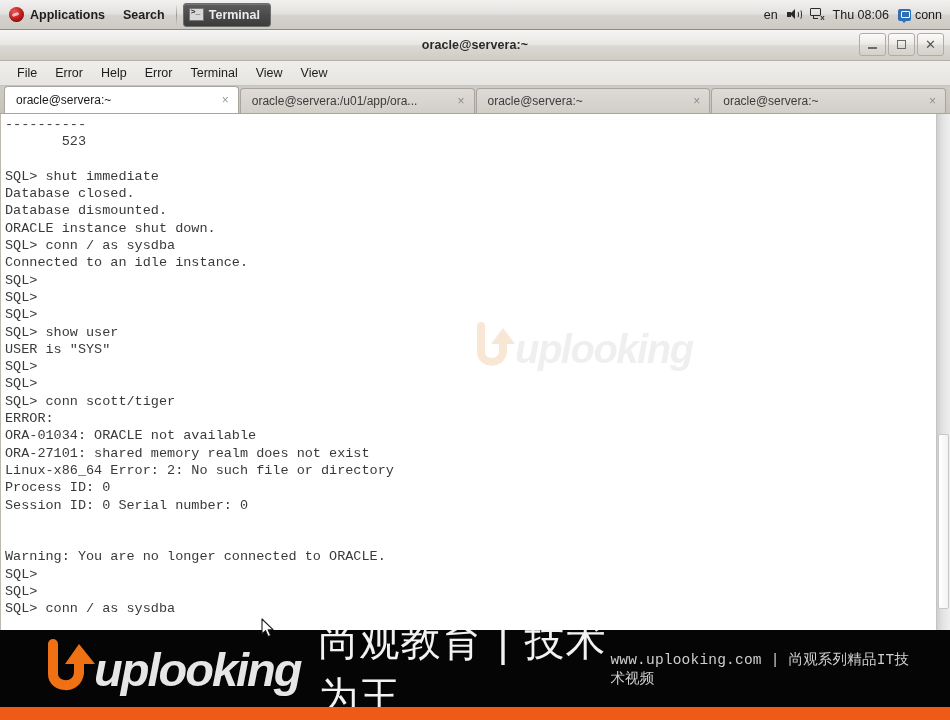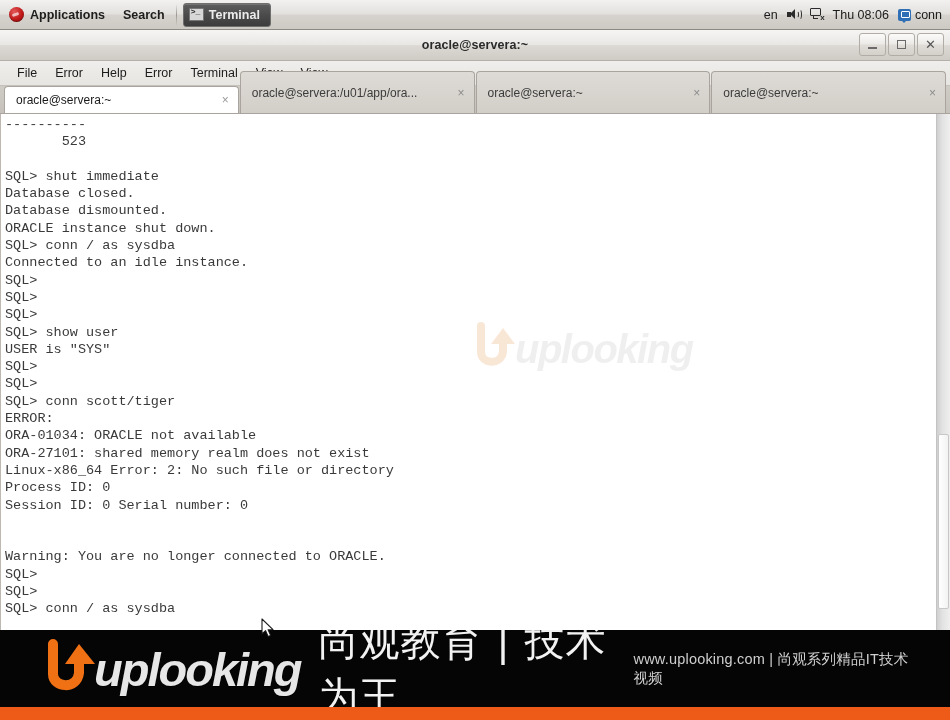--- a/index.html
+++ b/index.html
@@ -143,21 +143,21 @@
   }
   #menubar .mi { padding: 2px 9px; border-radius: 2px; }
 
   #tabbar {
     display: flex; align-items: flex-end; height: 28px;
     background: linear-gradient(to bottom, #cfccc6 0%, #c6c2bb 100%);
     padding: 0 4px; gap: 1px;
     border-bottom: 1px solid #a9a49d;
   }
   .tab {
-    position: relative; height: 42px; min-width: 0; flex: 1 1 0;
+    position: relative; height: 25px; min-width: 0; flex: 1 1 0;
     display: flex; align-items: center; justify-content: space-between;
     padding: 0 6px 0 11px;
     background: linear-gradient(to bottom, #dedbd6 0%, #d2cfc9 100%);
     border: 1px solid #a9a49d; border-bottom: none;
     border-radius: 4px 4px 0 0;
     font-size: 12px; color: #3c3c3c;
   }
   .tab.active {
     background: #ffffff;
     color: #1a1a1a; height: 27px;
@@ -234,21 +234,21 @@
     color: #e6e6e6; letter-spacing: -2px; margin-left: -4px;
     text-shadow: 0 1px 0 #000;
   }
   #banner-cn {
     margin-left: 18px; font-size: 40px; color: #f2f2f2;
     font-family: "DejaVu Sans", "Liberation Sans", sans-serif;
     letter-spacing: 1px;
   }
   #banner-right {
     margin-left: auto; margin-right: 38px; color: #cfcfcf; font-size: 14.5px;
-    font-family: Liberation Sans, sans-serif; letter-spacing: .2px;
+    font-family: Liberation Mono, monospace; letter-spacing: .2px;
   }
   #banner-stripe {
     position: absolute; left: 0; bottom: 0; width: 950px; height: 13px;
     background: #ee5b18;
   }
 </style>
 </head>
 <body>
 
 <div id="screen">

